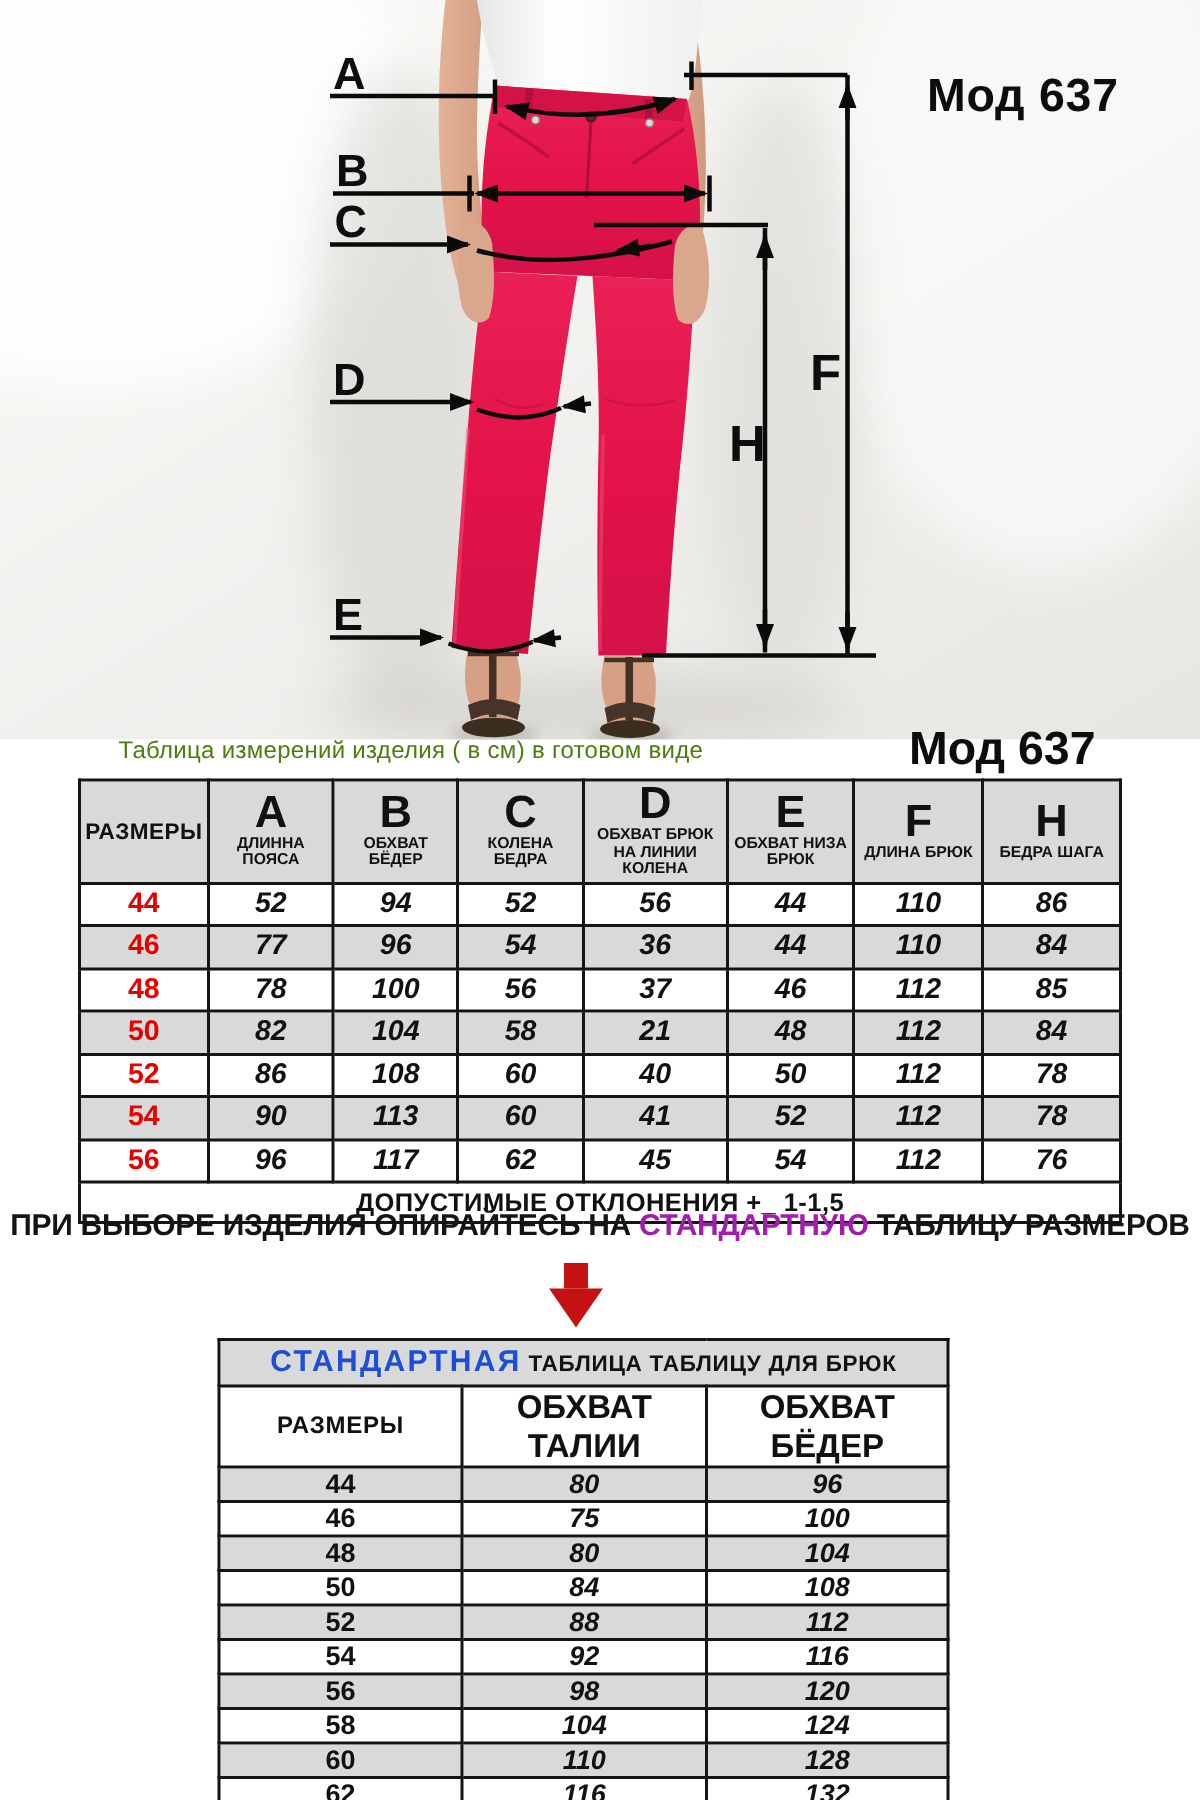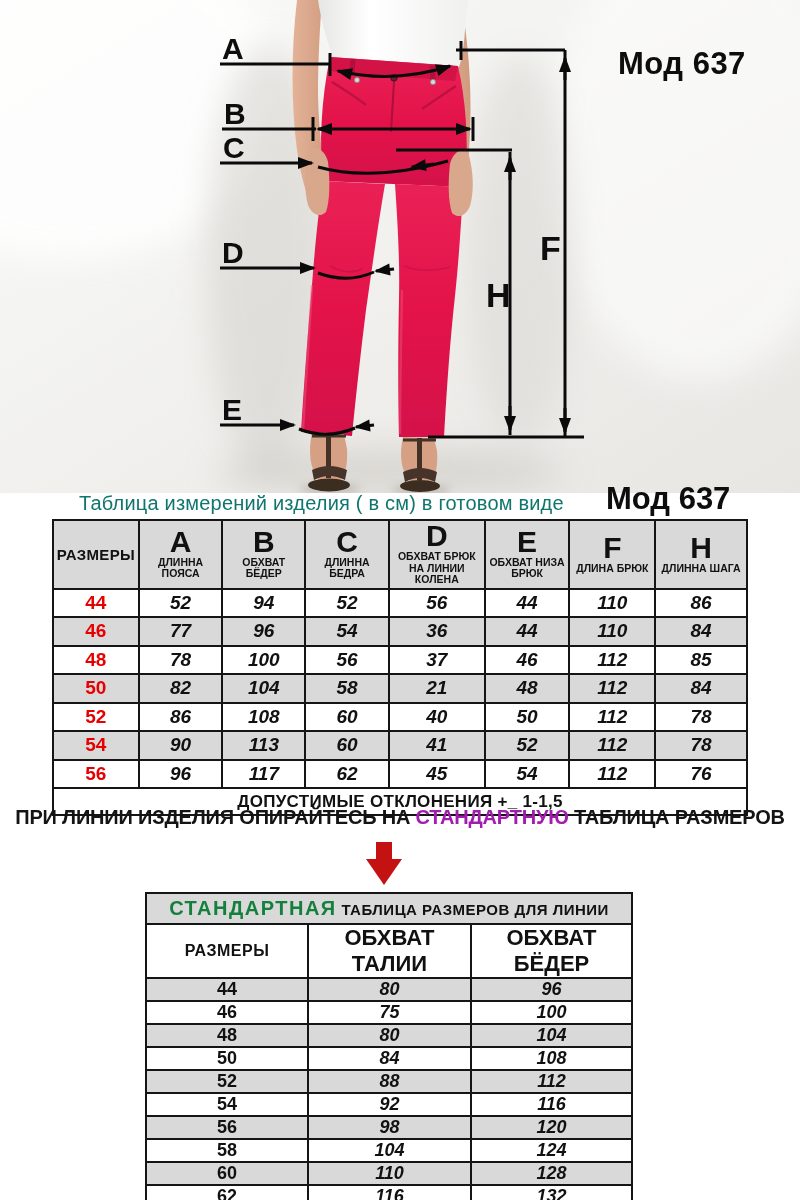--- a/index.html
+++ b/index.html
@@ -6,21 +6,21 @@
   body{
     width:800px;height:1200px;position:relative;background:#ffffff;
     font-family:"Liberation Sans", sans-serif;color:#111;overflow:hidden;
   }
   .photo{position:absolute;left:0;top:0;width:800px;height:493px;}
   .mod-top{
     position:absolute;left:618px;top:46px;font-size:31px;font-weight:bold;
     color:#0d0d0d;letter-spacing:0.5px;white-space:nowrap;
   }
   .caption{
-    position:absolute;left:79px;top:492px;font-size:20px;color:#0f766e;
+    position:absolute;left:79px;top:492px;font-size:16px;color:#4d7c0f;
     letter-spacing:0.2px;white-space:nowrap;
   }
   .caption-mod{
     position:absolute;left:606px;top:481px;font-size:31px;font-weight:bold;
     color:#0d0d0d;white-space:nowrap;
   }
   table{border-collapse:collapse;table-layout:fixed;background:#fff;}
   .t1{position:absolute;left:52px;top:519px;width:696px;border:2px solid #151515;}
   .t1 th,.t1 td{border:2px solid #151515;text-align:center;vertical-align:middle;padding:0;overflow:hidden;}
   .t1 thead th{background:#d9d9d9;height:49px;}
@@ -40,21 +40,21 @@
   .red-arrow{position:absolute;left:366px;top:842px;width:36px;}
   .red-arrow .shaft{width:16px;height:17px;background:#c41111;margin:0 auto;}
   .red-arrow .head{
     width:0;height:0;margin:0 auto;
     border-left:18px solid transparent;border-right:18px solid transparent;
     border-top:26px solid #c41111;
   }
   .t2{position:absolute;left:145px;top:892px;width:486px;border:2px solid #151515;}
   .t2 th,.t2 td{border:2px solid #151515;text-align:center;vertical-align:middle;padding:0;overflow:hidden;}
   .t2 .title-cell{background:#d9d9d9;height:29px;font-weight:bold;}
-  .t2 .title-cell .hl{color:#15803d;font-size:20px;letter-spacing:1.5px;}
+  .t2 .title-cell .hl{color:#1d4ed8;font-size:20px;letter-spacing:1.5px;}
   .t2 .title-cell .rest{font-size:15px;letter-spacing:0.5px;}
   .t2 .hdr th{height:37px;background:#ffffff;}
   .t2 .hdr .sz{font-size:16px;font-weight:bold;letter-spacing:0.5px;}
   .t2 .hdr .big{font-size:22px;font-weight:bold;margin-top:32px;}
   .t2 td{height:20.6px;font-size:18px;}
   .t2 td.size{font-weight:bold;}
   .t2 td.val{font-weight:bold;font-style:italic;}
   .t2 tr.gray td{background:#d9d9d9;}
 </style>
 </head>
@@ -199,37 +199,37 @@
     <th>
           <div class="col-letter">A</div>
           <div class="col-label">ДЛИННА ПОЯСА</div>
         </th>
         <th>
           <div class="col-letter">B</div>
           <div class="col-label">ОБХВАТ БЁДЕР</div>
         </th>
         <th>
           <div class="col-letter">C</div>
-          <div class="col-label">ДЛИННА БЕДРА</div>
+          <div class="col-label">КОЛЕНА БЕДРА</div>
         </th>
         <th>
           <div class="col-letter">D</div>
           <div class="col-label">ОБХВАТ БРЮК НА ЛИНИИ КОЛЕНА</div>
         </th>
         <th>
           <div class="col-letter">E</div>
           <div class="col-label">ОБХВАТ НИЗА БРЮК</div>
         </th>
         <th>
           <div class="col-letter">F</div>
           <div class="col-label">ДЛИНА БРЮК</div>
         </th>
         <th>
           <div class="col-letter">H</div>
-          <div class="col-label">ДЛИННА ШАГА</div>
+          <div class="col-label">БЕДРА ШАГА</div>
         </th>
       </tr>
   </thead>
   <tbody id="t1-body">
       <tr>
         <td class="size">44</td>
         <td class="val">52</td>
         <td class="val">94</td>
         <td class="val">52</td>
         <td class="val">56</td>
@@ -298,36 +298,36 @@
         <td class="val">76</td>
       </tr>
     </tbody>
   <tfoot>
     <tr>
       <td class="foot" colspan="8">ДОПУСТИМЫЕ ОТКЛОНЕНИЯ  +_ 1-1,5</td>
     </tr>
   </tfoot>
 </table>
 
-<div class="advice"><span>ПРИ ЛИНИИ ИЗДЕЛИЯ ОПИРАЙТЕСЬ НА </span><span class="hl">СТАНДАРТНУЮ</span><span> ТАБЛИЦА РАЗМЕРОВ</span></div>
+<div class="advice"><span>ПРИ ВЫБОРЕ ИЗДЕЛИЯ ОПИРАЙТЕСЬ НА </span><span class="hl">СТАНДАРТНУЮ</span><span> ТАБЛИЦУ РАЗМЕРОВ</span></div>
 
 <div class="red-arrow">
   <div class="shaft"></div>
   <div class="head"></div>
 </div>
 
 <table class="t2">
   <colgroup>
     <col style="width:162px">
       <col style="width:163px">
       <col style="width:161px">
   </colgroup>
   <thead>
     <tr>
-      <th class="title-cell" colspan="3"><span class="hl">СТАНДАРТНАЯ</span><span class="rest"> ТАБЛИЦА РАЗМЕРОВ ДЛЯ ЛИНИИ</span></th>
+      <th class="title-cell" colspan="3"><span class="hl">СТАНДАРТНАЯ</span><span class="rest"> ТАБЛИЦА ТАБЛИЦУ ДЛЯ БРЮК</span></th>
     </tr>
     <tr class="hdr">
       <th class="sz">РАЗМЕРЫ</th>
       <th class="big">ОБХВАТ ТАЛИИ</th>
       <th class="big">ОБХВАТ БЁДЕР</th>
     </tr>
   </thead>
   <tbody id="t2-body">
       <tr class="gray">
         <td class="size">44</td>

